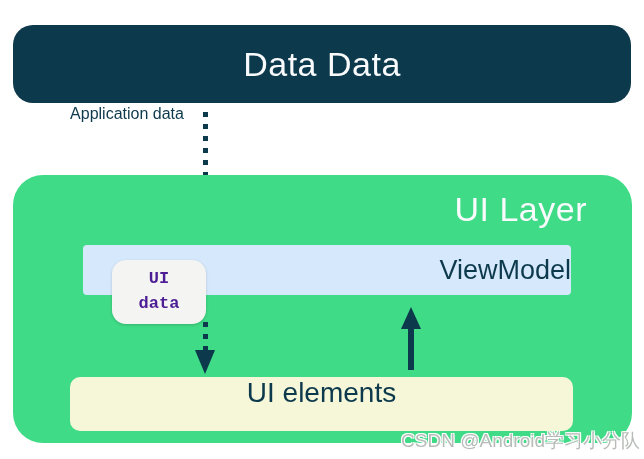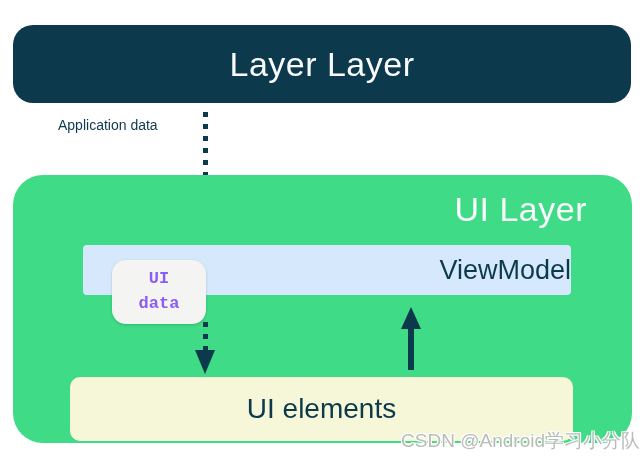--- a/index.html
+++ b/index.html
@@ -30,25 +30,25 @@
     display: flex; align-items: center; justify-content: center;
   }
   .data-layer span {
     color: var(--text-light);
     font-size: 34px;
     letter-spacing: 0.5px;
   }
   
   .app-data {
     position: absolute;
-    left: 58px; top: 116px;
+    left: 58px; top: 104px;
     width: 138px;
-    text-align: left;
-    color: var(--navy);
-    font-size: 14px;
+    text-align: center;
+    color: var(--navy);
+    font-size: 16px;
     line-height: 1.3;
   }
   
   .dotted-v {
     position: absolute;
     width: 5px;
     background-image: repeating-linear-gradient(
       to bottom,
       var(--navy) 0px, var(--navy) 5px,
       transparent 5px, transparent 12px);
@@ -100,40 +100,40 @@
     box-shadow: 0 1px 3px rgba(0,0,0,0.18);
     display: flex; flex-direction: column;
     align-items: center; justify-content: center;
     z-index: 3;
   }
   .ui-state span {
     font-family: "Liberation Mono", monospace;
     font-weight: bold;
     font-size: 17px;
     line-height: 1.45;
-    color: #8b5cf6;
+    color: #4c1d95;
   }
   
   .arrow2-line { left: 190px; top: 147px; height: 28px; }
   .arrow2-head {
     position: absolute;
     left: 182px; top: 175px;
     width: 0; height: 0;
     border-left: 10px solid transparent;
     border-right: 10px solid transparent;
     border-top: 24px solid var(--navy);
   }
   
   .ui-elements {
     position: absolute;
     left: 57px; top: 202px;
-    width: 503px; height: 64px;
+    width: 503px; height: 54px;
     background: var(--pale-yellow);
     border-radius: 10px;
-    display: flex; align-items: center; justify-content: center;
+    display: flex; align-items: flex-start; justify-content: center;
   }
   .ui-elements span {
     color: var(--navy);
     font-size: 28px;
   }
   
   .events-arrow-shaft {
     position: absolute;
     left: 395px; top: 150px;
     width: 6px; height: 45px;
@@ -164,21 +164,21 @@
     z-index: 5;
     white-space: nowrap;
   }
 </style>
 </head>
 <body>
 
 <div class="canvas">
 
   <div class="data-layer">
-    <span>Layer Layer</span>
+    <span>Data Data</span>
   </div>
 
   <div class="app-data">Application data</div>
 
   <div class="dotted-v arrow1-line"></div>
   <div class="arrow1-head"></div>
 
   <div class="ui-layer">
     <span class="ui-layer-label">UI Layer</span>
 

